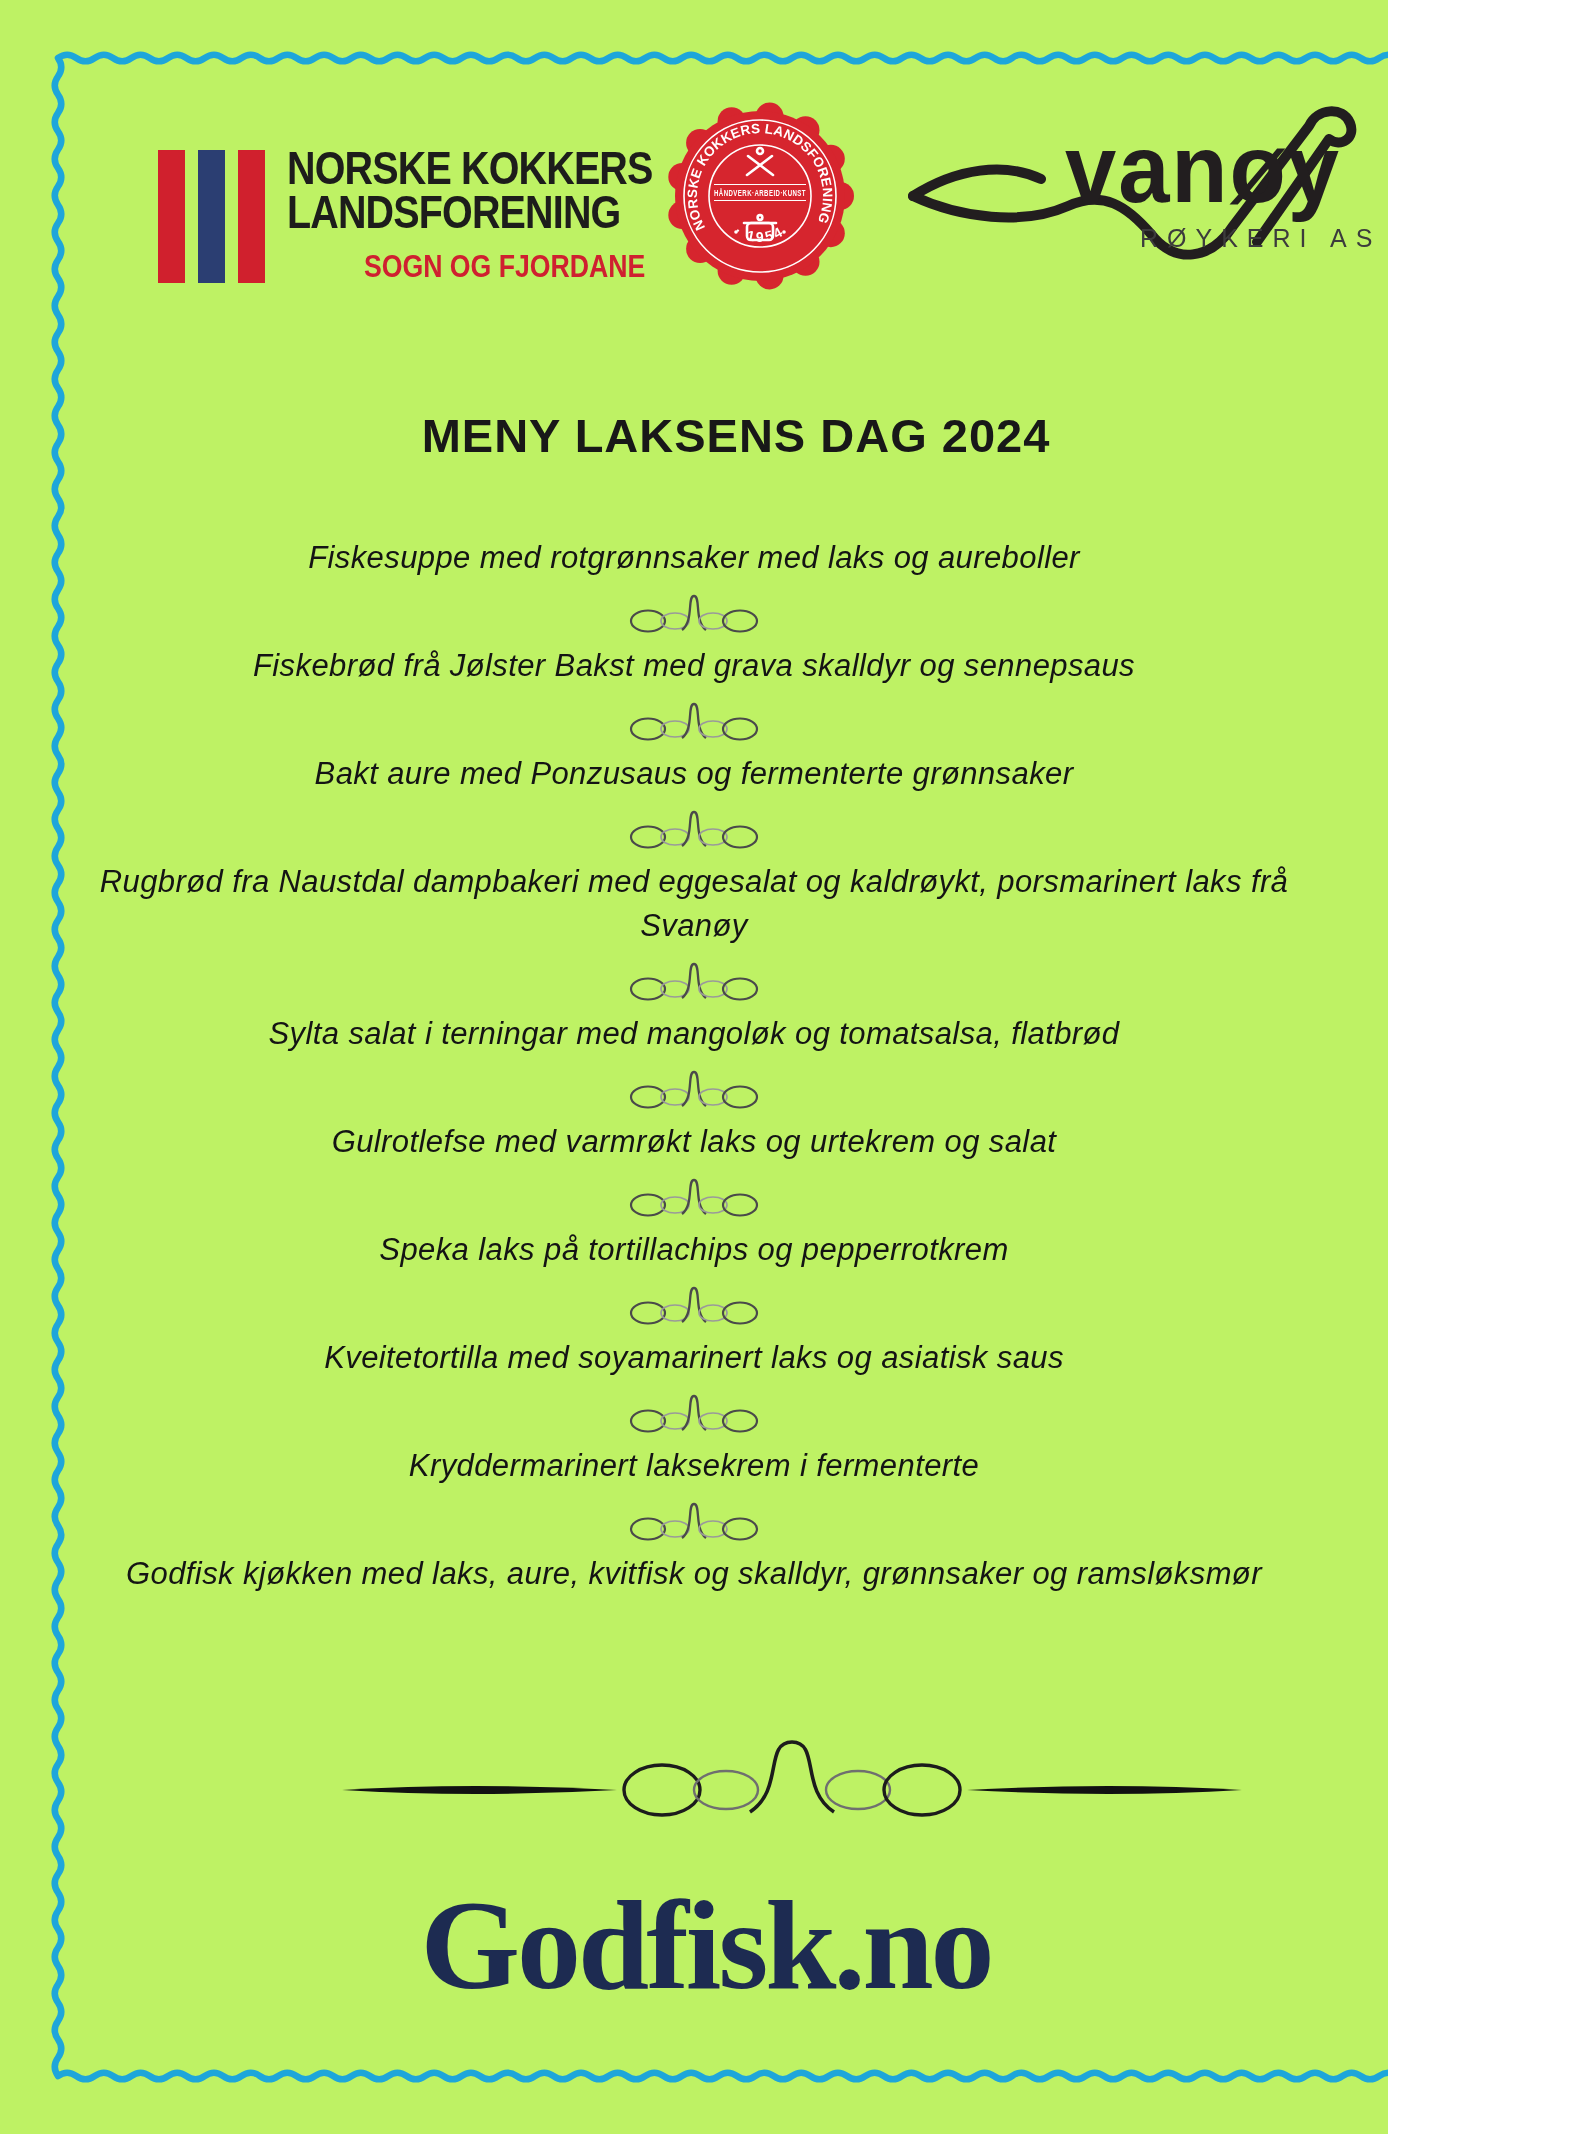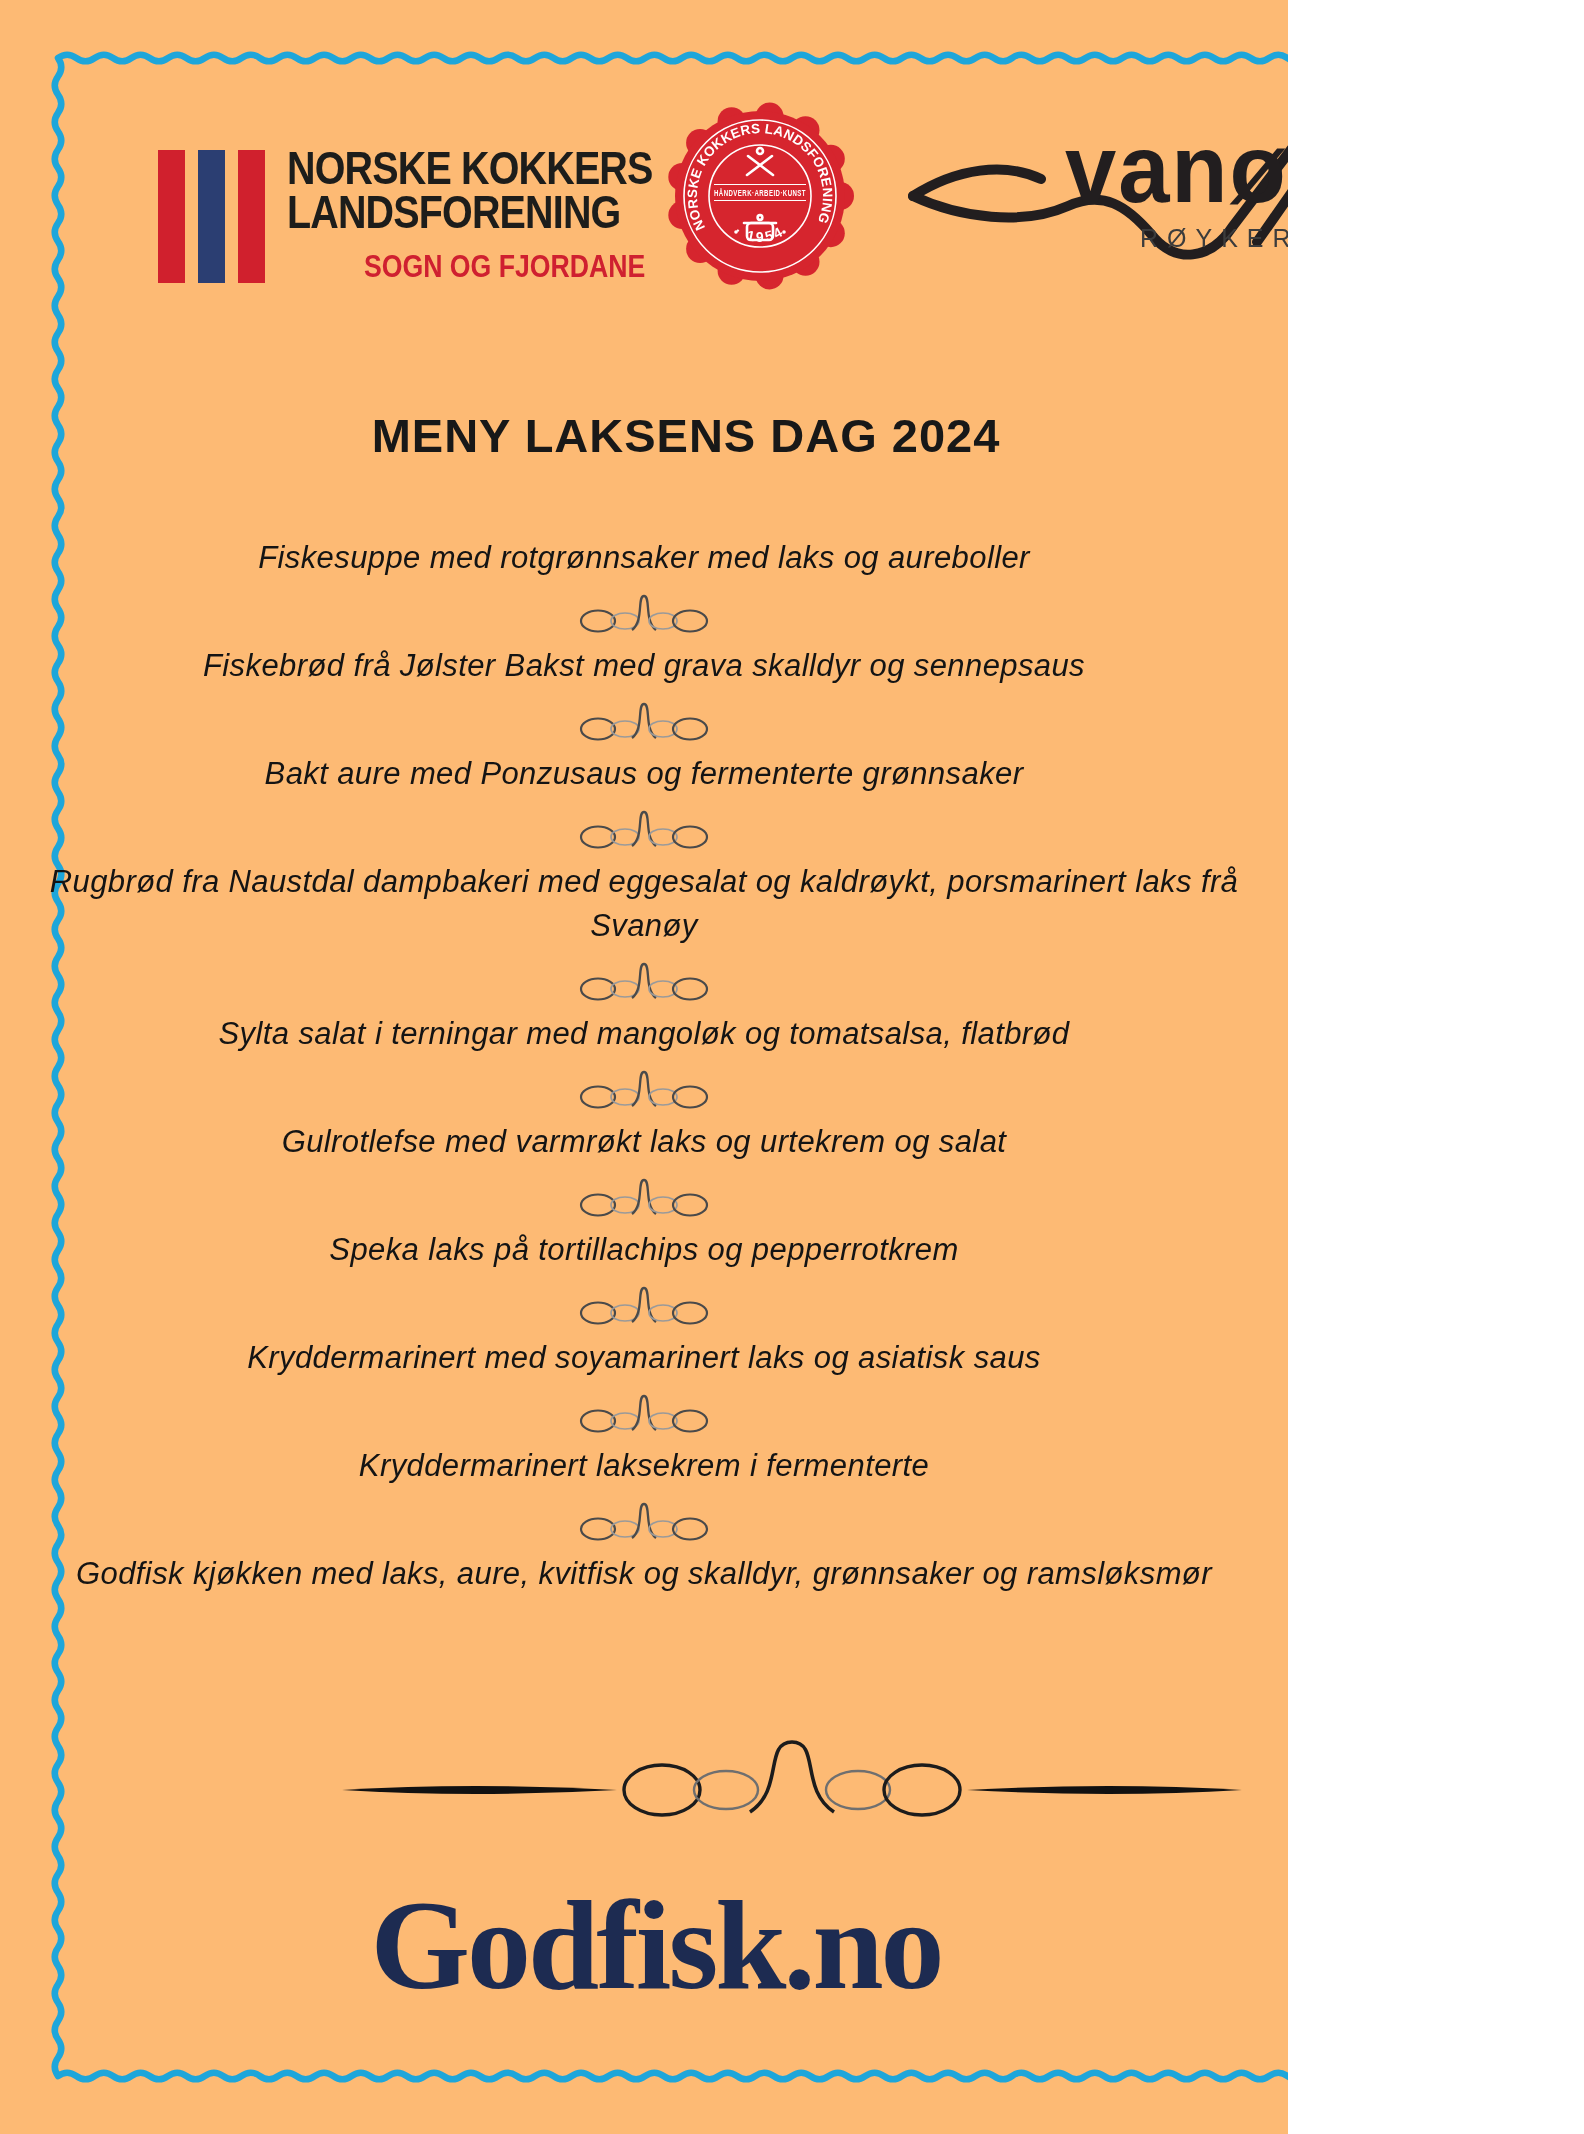--- a/index.html
+++ b/index.html
@@ -1,19 +1,19 @@
 <!DOCTYPE html>
 <html><head>
 <meta charset="utf-8">
 <style>
   html,body{margin:0;padding:0;background:#ffffff;}
   .page{
     position:relative;
-    width:1288px;height:2134px;
-    background:#fdba74;
+    width:1388px;height:2134px;
+    background:#bef264;
     overflow:hidden;
     font-family:"Liberation Sans", sans-serif;
     color:#161616;
   }
   .border-svg{position:absolute;left:0;top:0;width:1584px;height:2134px;pointer-events:none;}
 
   
   .nkl{position:absolute;left:158px;top:146px;display:flex;align-items:flex-start;}
   .nkl-bars{display:flex;gap:13px;margin-right:22px;margin-top:4px;}
   .nkl-bar{width:27px;height:133px;}
@@ -210,21 +210,21 @@
       <ellipse cx="116" cy="32" rx="17" ry="10.5" fill="none" stroke="#4a4a4a" stroke-width="2.2"></ellipse>
     </svg>
       <div class="menu-item">Speka laks på tortillachips og pepperrotkrem</div>
       <svg class="orn" width="140" height="48" viewBox="0 0 140 48">
       <ellipse cx="24" cy="32" rx="17" ry="10.5" fill="none" stroke="#4a4a4a" stroke-width="2.2"></ellipse>
       <ellipse cx="51" cy="32" rx="14" ry="8" fill="none" stroke="#9a9a9a" stroke-width="1.7"></ellipse>
       <path d="M58,41 C70,32 63,7 70,7 C77,7 70,32 82,41" fill="none" stroke="#4a4a4a" stroke-width="2.3"></path>
       <ellipse cx="89" cy="32" rx="14" ry="8" fill="none" stroke="#9a9a9a" stroke-width="1.7"></ellipse>
       <ellipse cx="116" cy="32" rx="17" ry="10.5" fill="none" stroke="#4a4a4a" stroke-width="2.2"></ellipse>
     </svg>
-      <div class="menu-item">Kryddermarinert med soyamarinert laks og asiatisk saus</div>
+      <div class="menu-item">Kveitetortilla med soyamarinert laks og asiatisk saus</div>
       <svg class="orn" width="140" height="48" viewBox="0 0 140 48">
       <ellipse cx="24" cy="32" rx="17" ry="10.5" fill="none" stroke="#4a4a4a" stroke-width="2.2"></ellipse>
       <ellipse cx="51" cy="32" rx="14" ry="8" fill="none" stroke="#9a9a9a" stroke-width="1.7"></ellipse>
       <path d="M58,41 C70,32 63,7 70,7 C77,7 70,32 82,41" fill="none" stroke="#4a4a4a" stroke-width="2.3"></path>
       <ellipse cx="89" cy="32" rx="14" ry="8" fill="none" stroke="#9a9a9a" stroke-width="1.7"></ellipse>
       <ellipse cx="116" cy="32" rx="17" ry="10.5" fill="none" stroke="#4a4a4a" stroke-width="2.2"></ellipse>
     </svg>
       <div class="menu-item">Kryddermarinert laksekrem i fermenterte</div>
       <svg class="orn" width="140" height="48" viewBox="0 0 140 48">
       <ellipse cx="24" cy="32" rx="17" ry="10.5" fill="none" stroke="#4a4a4a" stroke-width="2.2"></ellipse>

